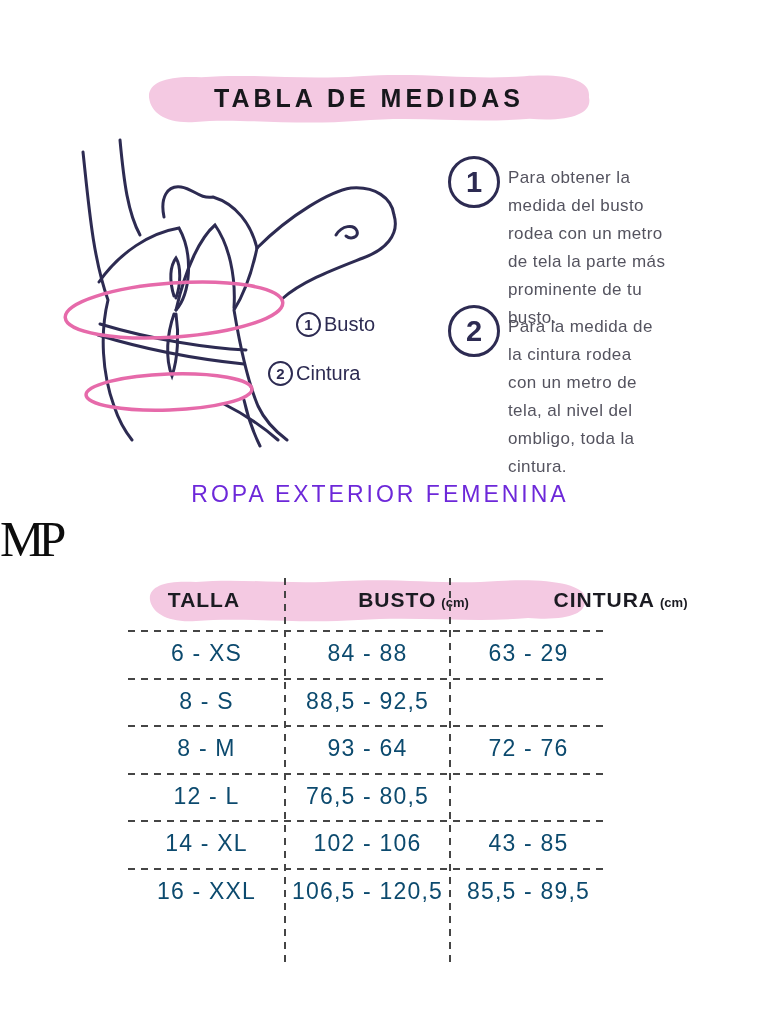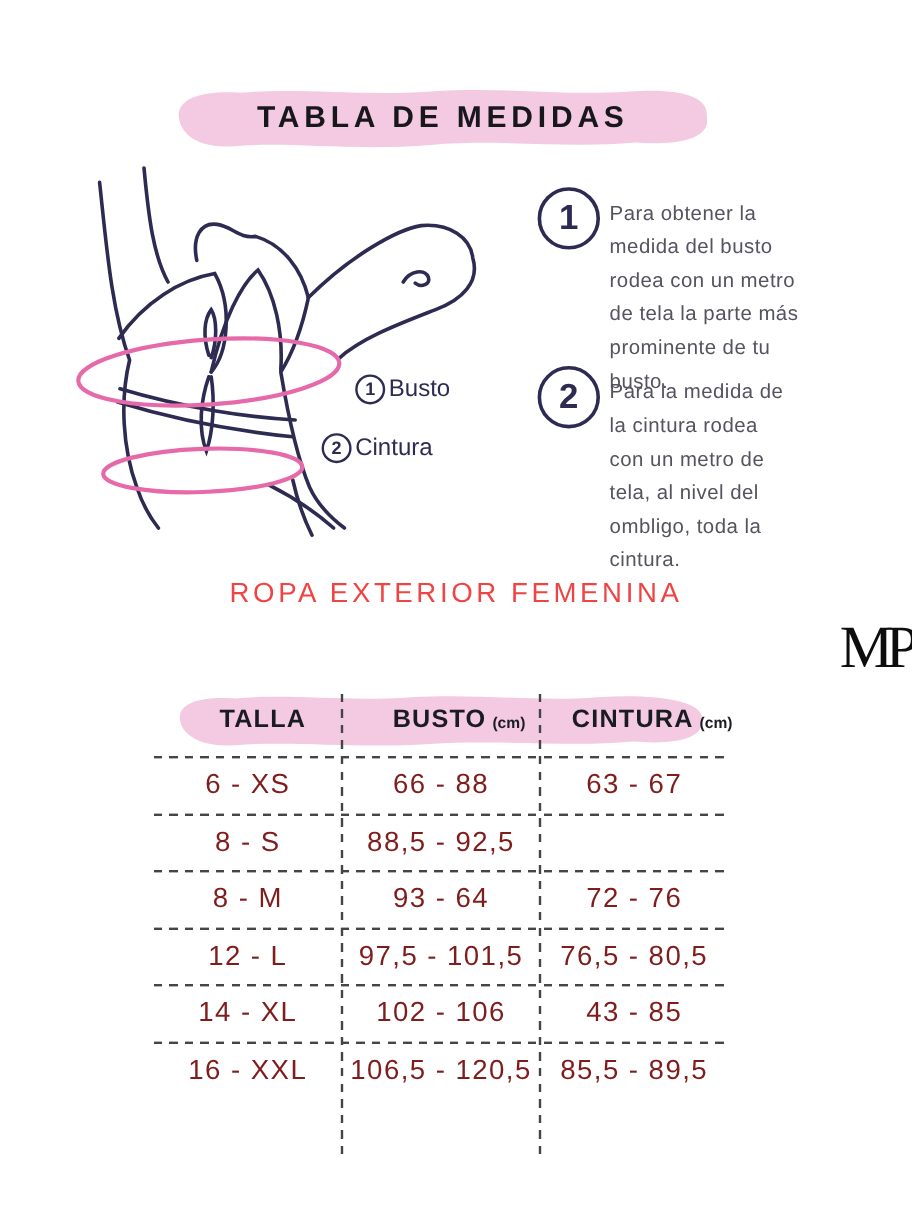--- a/index.html
+++ b/index.html
@@ -36,52 +36,52 @@
     font-size:29px; font-weight:bold; color:#2d2b52; flex:0 0 auto;
   }
   .step-text {
     margin-left:8px; margin-top:8px; width:196px;
     font-size:17px; line-height:28px; color:#54535f;
     letter-spacing:0.4px; white-space:pre-line;
   }
   
   .section-heading {
     position:absolute; left:0; top:481px; width:760px; text-align:center;
-    font-size:23px; letter-spacing:3px; color:#ef4444;
+    font-size:23px; letter-spacing:3px; color:#6d28d9;
   }
   .brand-logo {
-    position:absolute; left:0; top:510px; width:760px; text-align:right;
+    position:absolute; left:0; top:510px; width:760px; text-align:left;
     font-family:"Liberation Serif", serif; font-size:50px; letter-spacing:-6px;
     color:#0d0d0d;
   }
   
   .size-table { position:absolute; left:128px; top:578px; width:479px; }
   .thead { position:relative; height:52px; }
   .thead svg { position:absolute; left:0; top:0; width:479px; height:44px; }
   .thead-cells {
-    position:absolute; left:15px; top:0; width:479px; height:44px;
-    display:grid; grid-template-columns:157px 165px 157px;
+    position:absolute; left:0; top:0; width:479px; height:44px;
+    display:grid; grid-template-columns:157px 165px 157px;gap:46px;
   }
   .th {
     display:flex; align-items:center; justify-content:center;
     font-size:21px; font-weight:bold; letter-spacing:1px; color:#1b1b22;
   }
   .th .unit { font-size:13px; margin-left:5px; margin-top:4px; letter-spacing:0;text-align:center; }
   .tbody { position:relative; }
   .trow {
     position:relative; height:47.5px;
     display:grid; grid-template-columns:157px 165px 157px;
   }
   .trow::before {
     content:''; position:absolute; top:0; left:0; right:0; height:2px;
     background:repeating-linear-gradient(90deg,#454545 0 7px,transparent 7px 13px);
   }
   .cell {
     display:flex; align-items:center; justify-content:center;
-    font-size:23px; letter-spacing:1.2px; color:#7f1d1d;
+    font-size:23px; letter-spacing:1.2px; color:#0c4a6e;
   }
   .vdash {
     position:absolute; top:0; width:2px; height:390px;
     background:repeating-linear-gradient(180deg,#454545 0 7px,transparent 7px 13px);
   }
   .vdash-1 { left:156px; }
   .vdash-2 { left:321px; }
 </style>
 </head>
 <body>
@@ -165,35 +165,34 @@
         </div>
         <div class="th">
           <span>CINTURA</span>
             <span class="unit">(cm)</span>
         </div>
       </div>
     </div>
     <div class="tbody">
         <div class="trow">
     <div class="cell">6 - XS</div>
-    <div class="cell">66 - 88</div>
-    <div class="cell">63 - 67</div>
+    <div class="cell">84 - 88</div>
+    <div class="cell">63 - 29</div>
   </div>
         <div class="trow">
     <div class="cell">8 - S</div>
     <div class="cell">88,5 - 92,5</div>
   </div>
         <div class="trow">
     <div class="cell">8 - M</div>
     <div class="cell">93 - 64</div>
     <div class="cell">72 - 76</div>
   </div>
         <div class="trow">
     <div class="cell">12 - L</div>
-    <div class="cell">97,5 - 101,5</div>
     <div class="cell">76,5 - 80,5</div>
   </div>
         <div class="trow">
     <div class="cell">14 - XL</div>
     <div class="cell">102 - 106</div>
     <div class="cell">43 - 85</div>
   </div>
         <div class="trow">
     <div class="cell">16 - XXL</div>
     <div class="cell">106,5 - 120,5</div>

